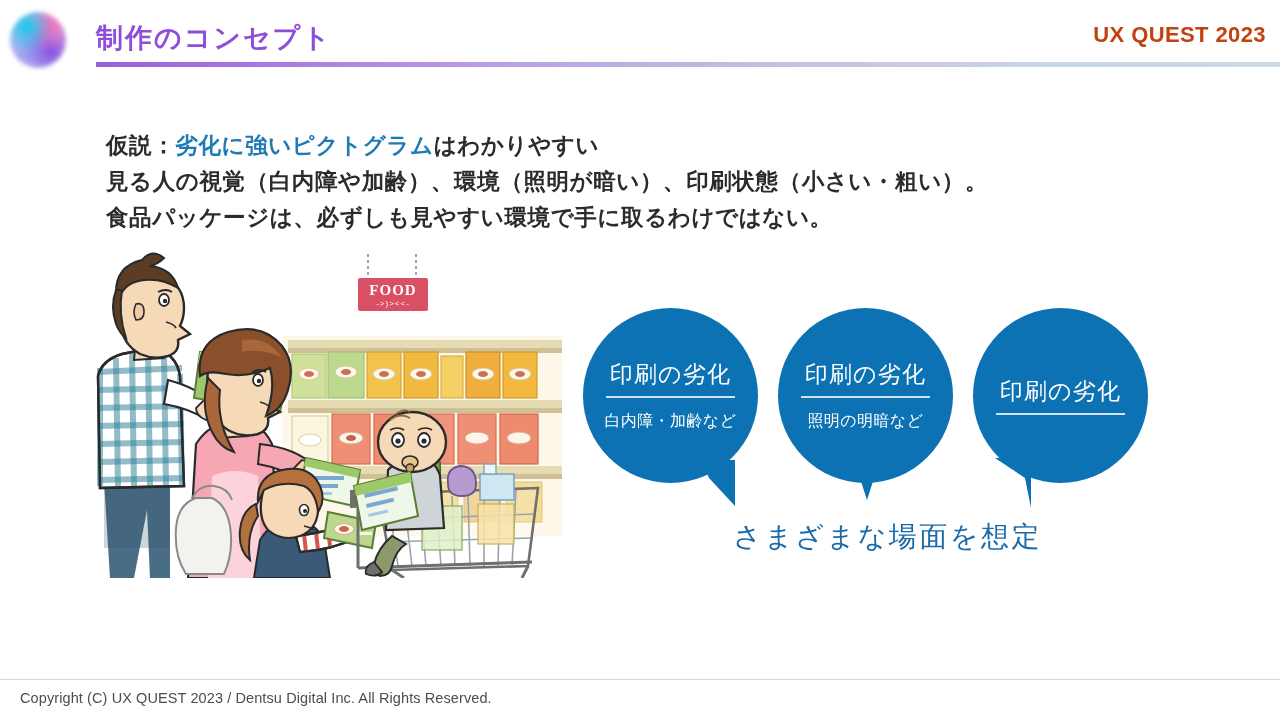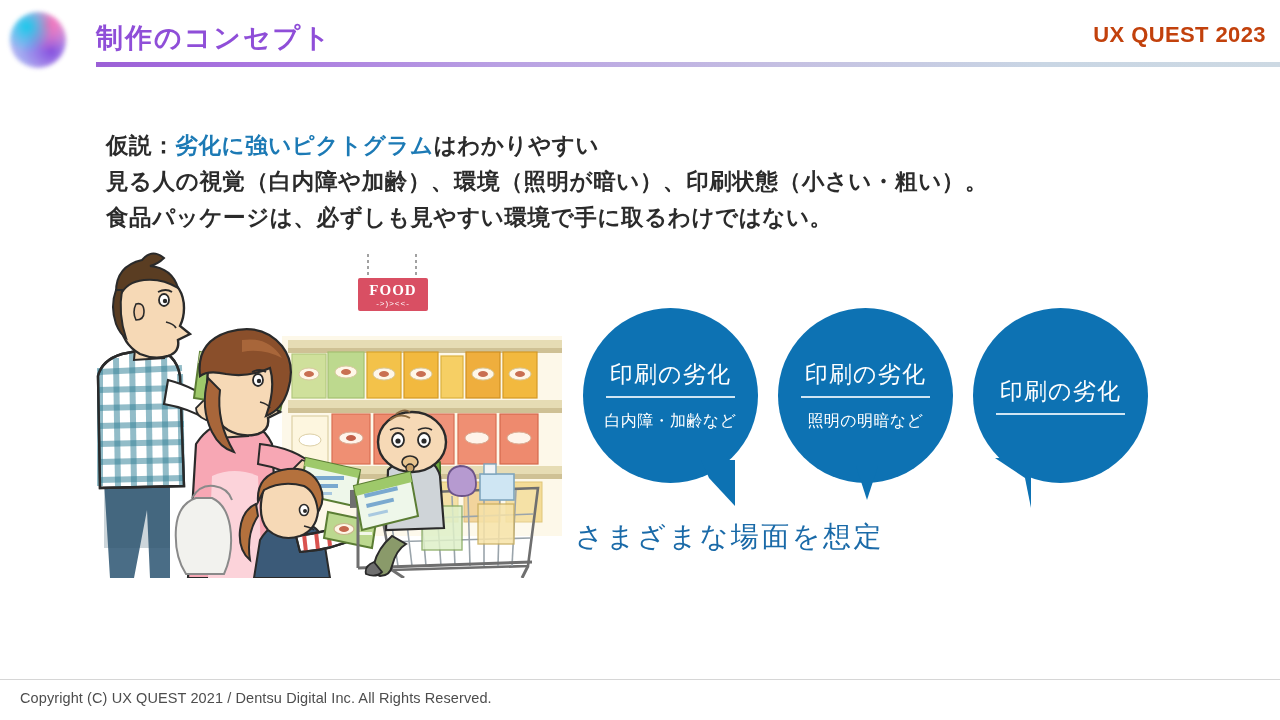--- a/index.html
+++ b/index.html
@@ -100,20 +100,21 @@
   #bubble-3 .tail {
     left: 22px; top: 150px;
     border-left: 30px solid transparent;
     border-right: 6px solid #0d72b3;
     border-top: 20px solid #0d72b3;
     border-bottom: 30px solid transparent;
   }
 
   .caption {
     position: absolute; left: 0; top: 218px; width: 625px;
+    text-align: center;
     font-size: 28px; font-weight: 400; letter-spacing: 2.5px;
     color: #1a6aa8;
     white-space: nowrap;
   }
 
   
   .footer-rule {
     position: absolute; left: 0; top: 679px; width: 1280px; height: 1px;
     background: #d6d6d6;
   }
@@ -429,16 +430,16 @@
       <div class="tail"></div>
       <div class="content">
         <div class="b-title">印刷の劣化</div>
       </div>
     </div>
 
     <div class="caption">さまざまな場面を想定</div>
   </div>
 
   <div class="footer-rule"></div>
-  <div class="footer-copy">Copyright (C) UX QUEST 2021 / Dentsu Digital Inc. All Rights Reserved.</div>
+  <div class="footer-copy">Copyright (C) UX QUEST 2023 / Dentsu Digital Inc. All Rights Reserved.</div>
   <div class="page-no">17</div>
 
 </div>
 
 </body></html>

